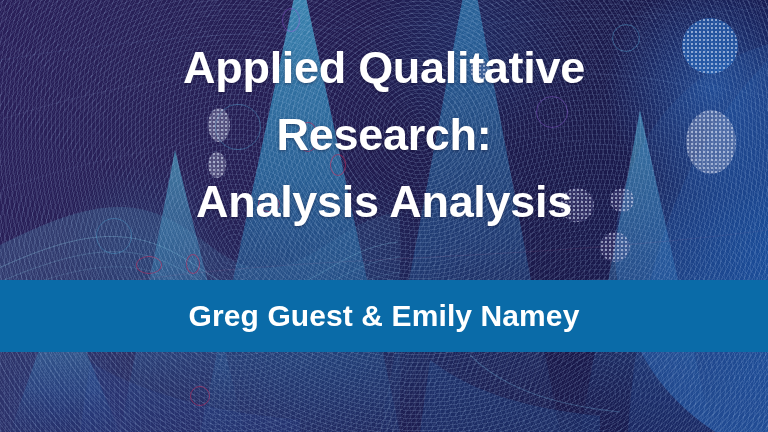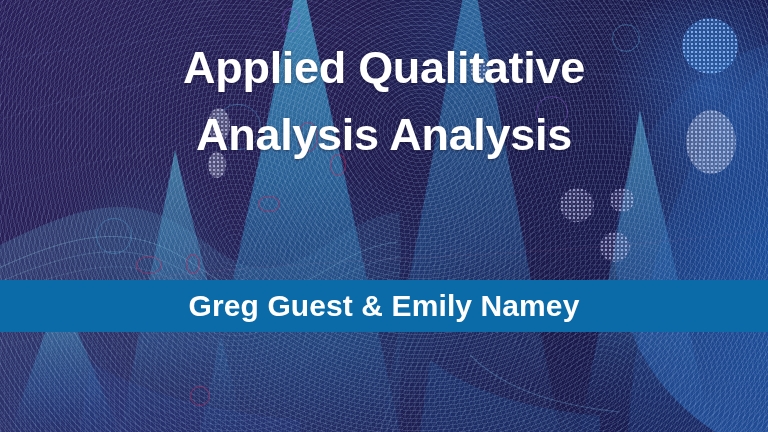--- a/index.html
+++ b/index.html
@@ -135,21 +135,21 @@
     letter-spacing: -0.3px;
     white-space: nowrap;
     text-shadow: 0 1px 3px rgba(10,12,40,0.45);
   }
 
   .author-banner {
     position: absolute;
     left: 0;
     top: 280px;
     width: 768px;
-    height: 52px;
+    height: 72px;
     background: #0a6ba8;
     display: flex;
     align-items: center;
     justify-content: center;
   }
 
   .author-names {
     color: #ffffff;
     font-family: "Liberation Sans", sans-serif;
     font-weight: bold;
@@ -258,20 +258,21 @@
     <div class="dot-sphere dim" style="left:560px; top:188px; width:34px; height:34px;"></div>
     <div class="dot-sphere dim" style="left:600px; top:232px; width:30px; height:30px;"></div>
     <div class="dot-sphere dim" style="left:610px; top:188px; width:24px; height:24px;"></div>
     <div class="dot-sphere dim" style="left:470px; top:60px;  width:20px; height:20px;"></div>
   </div>
 
   <div class="content">
 
     <div class="title-block">
       <span class="title-line">Applied Qualitative</span>
+      <span class="title-line">Research:</span>
       <span class="title-line">Analysis Analysis</span>
     </div>
 
     <div class="author-banner">
       <span class="author-names">Greg Guest &amp; Emily Namey</span>
     </div>
 
   </div>
 </div>
 

